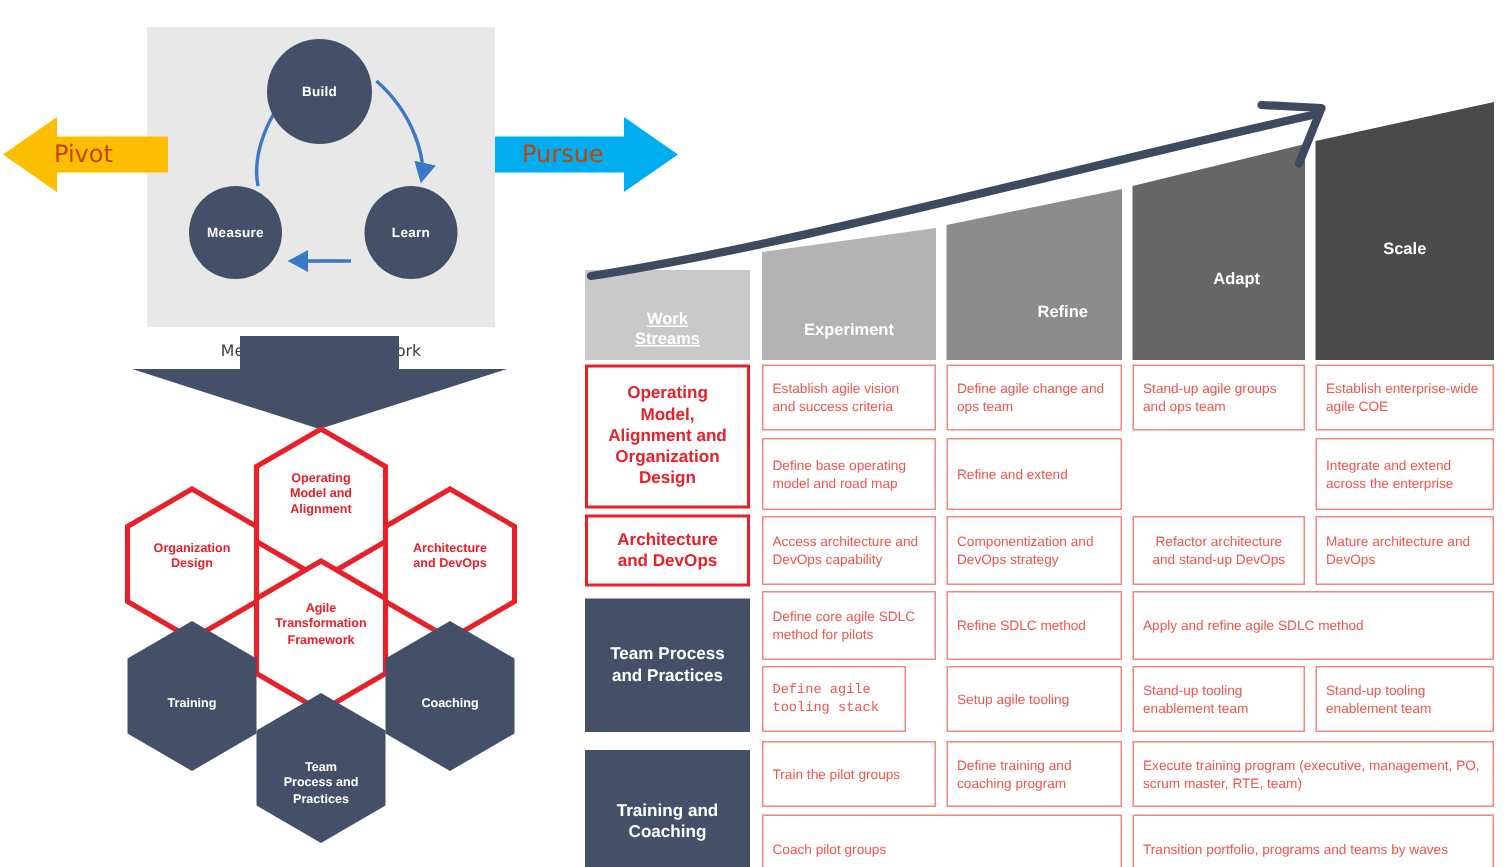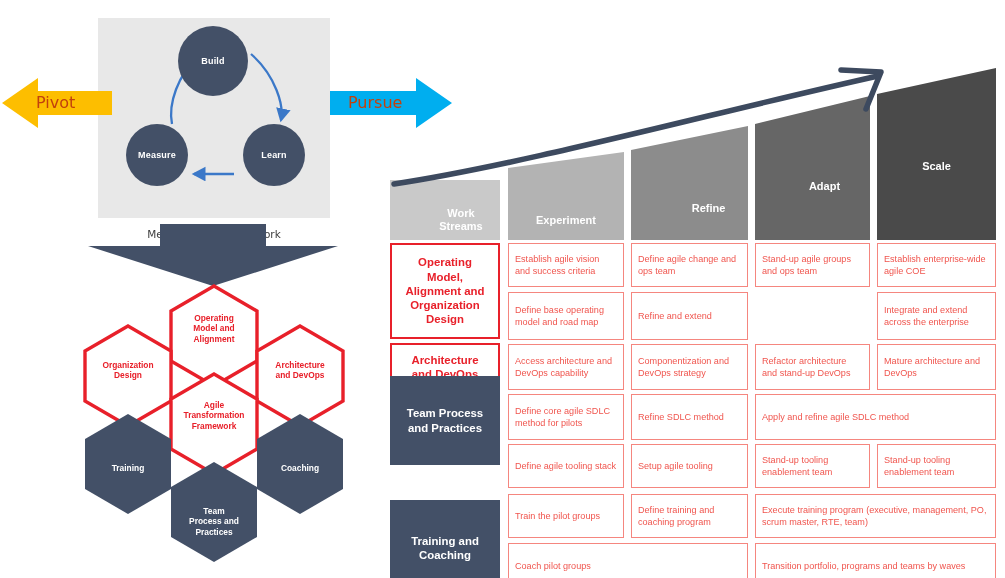--- a/index.html
+++ b/index.html
@@ -147,50 +147,50 @@
   <svg id="stair" viewBox="0 0 619 180">
     <polygon points="4,120 114,120 114,180 4,180" fill="#c9c9c9"></polygon>
     <polygon points="122,108 238,92 238,180 122,180" fill="#b3b3b3"></polygon>
     <polygon points="245,90 362,66 362,180 245,180" fill="#8c8c8c"></polygon>
     <polygon points="369,64 484,36 484,180 369,180" fill="#666666"></polygon>
     <polygon points="491,34 610,8 610,180 491,180" fill="#4a4a4a"></polygon>
     <path d="M8,124 C140,104 330,52 492,16" stroke="#3d4a5f" stroke-width="5.5" fill="none" stroke-linecap="round"></path>
     <path d="M455,10 L495,12 L480,49" stroke="#3d4a5f" stroke-width="5.5" fill="none" stroke-linecap="round" stroke-linejoin="round"></path>
   </svg>
 
-  <div class="hdr" style="left:20px;top:140px;width:110px;height:40px;">Work<br>Streams</div>
+  <div class="hdr" style="left:4px;top:140px;width:110px;height:40px;text-decoration:underline;">Work<br>Streams</div>
   <div class="hdr" style="left:122px;top:140px;width:116px;height:40px;">Experiment</div>
   <div class="hdr" style="left:245px;top:128px;width:117px;height:40px;margin-left:19px;">Refine</div>
   <div class="hdr" style="left:369px;top:106px;width:115px;height:40px;padding-left:12px;">Adapt</div>
   <div class="hdr" style="left:491px;top:86px;width:119px;height:40px;">Scale</div>
 
   <div class="wsbox red" style="left:4px;top:183px;width:110px;height:96px;">Operating<br>Model,<br>Alignment and<br>Organization<br>Design</div>
   <div class="wsbox red" style="left:4px;top:283px;width:110px;height:48px;">Architecture<br>and DevOps</div>
-  <div class="wsbox navy" style="left:4px;top:316px;width:110px;height:89px;">Team Process<br>and Practices</div>
+  <div class="wsbox navy" style="left:4px;top:339px;width:110px;height:89px;">Team Process<br>and Practices</div>
   <div class="wsbox navy" style="left:4px;top:440px;width:110px;height:96px;">Training and<br>Coaching</div>
 
   <div class="cell" style="left:122px;top:183px;width:116px;height:44px;">Establish agile vision and success criteria</div>
   <div class="cell" style="left:245px;top:183px;width:117px;height:44px;">Define agile change and ops team</div>
   <div class="cell" style="left:369px;top:183px;width:115px;height:44px;">Stand-up agile groups and ops team</div>
   <div class="cell" style="left:491px;top:183px;width:119px;height:44px;">Establish enterprise-wide agile COE</div>
 
   <div class="cell" style="left:122px;top:232px;width:116px;height:48px;">Define base operating model and road map</div>
   <div class="cell" style="left:245px;top:232px;width:117px;height:48px;">Refine and extend</div>
   <div class="cell" style="left:491px;top:232px;width:119px;height:48px;">Integrate and extend across the enterprise</div>
 
   <div class="cell" style="left:122px;top:284px;width:116px;height:46px;">Access architecture and DevOps capability</div>
   <div class="cell" style="left:245px;top:284px;width:117px;height:46px;">Componentization and DevOps strategy</div>
-  <div class="cell" style="left:369px;top:284px;width:115px;height:46px;">Refactor architecture and stand-up DevOps</div>
+  <div class="cell" style="left:369px;top:284px;width:115px;height:46px;text-align:center;">Refactor architecture and stand-up DevOps</div>
   <div class="cell" style="left:491px;top:284px;width:119px;height:46px;">Mature architecture and DevOps</div>
 
   <div class="cell" style="left:122px;top:334px;width:116px;height:46px;">Define core agile SDLC method for pilots</div>
   <div class="cell" style="left:245px;top:334px;width:117px;height:46px;">Refine SDLC method</div>
   <div class="cell" style="left:369px;top:334px;width:241px;height:46px;">Apply and refine agile SDLC method</div>
 
-  <div class="cell" style="left:122px;top:384px;width:116px;height:44px;">Define agile tooling stack</div>
+  <div class="cell" style="left:122px;top:384px;width:96px;height:44px;font-family:Liberation Mono, monospace;">Define agile tooling stack</div>
   <div class="cell" style="left:245px;top:384px;width:117px;height:44px;">Setup agile tooling</div>
   <div class="cell" style="left:369px;top:384px;width:115px;height:44px;">Stand-up tooling enablement team</div>
   <div class="cell" style="left:491px;top:384px;width:119px;height:44px;">Stand-up tooling enablement team</div>
 
   <div class="cell" style="left:122px;top:434px;width:116px;height:44px;">Train the pilot groups</div>
   <div class="cell" style="left:245px;top:434px;width:117px;height:44px;">Define training and coaching program</div>
   <div class="cell" style="left:369px;top:434px;width:241px;height:44px;">Execute training program (executive, management, PO, scrum master, RTE, team)</div>
 
   <div class="cell" style="left:122px;top:483px;width:240px;height:46px;">Coach pilot groups</div>
   <div class="cell" style="left:369px;top:483px;width:241px;height:46px;">Transition portfolio, programs and teams by waves</div>

